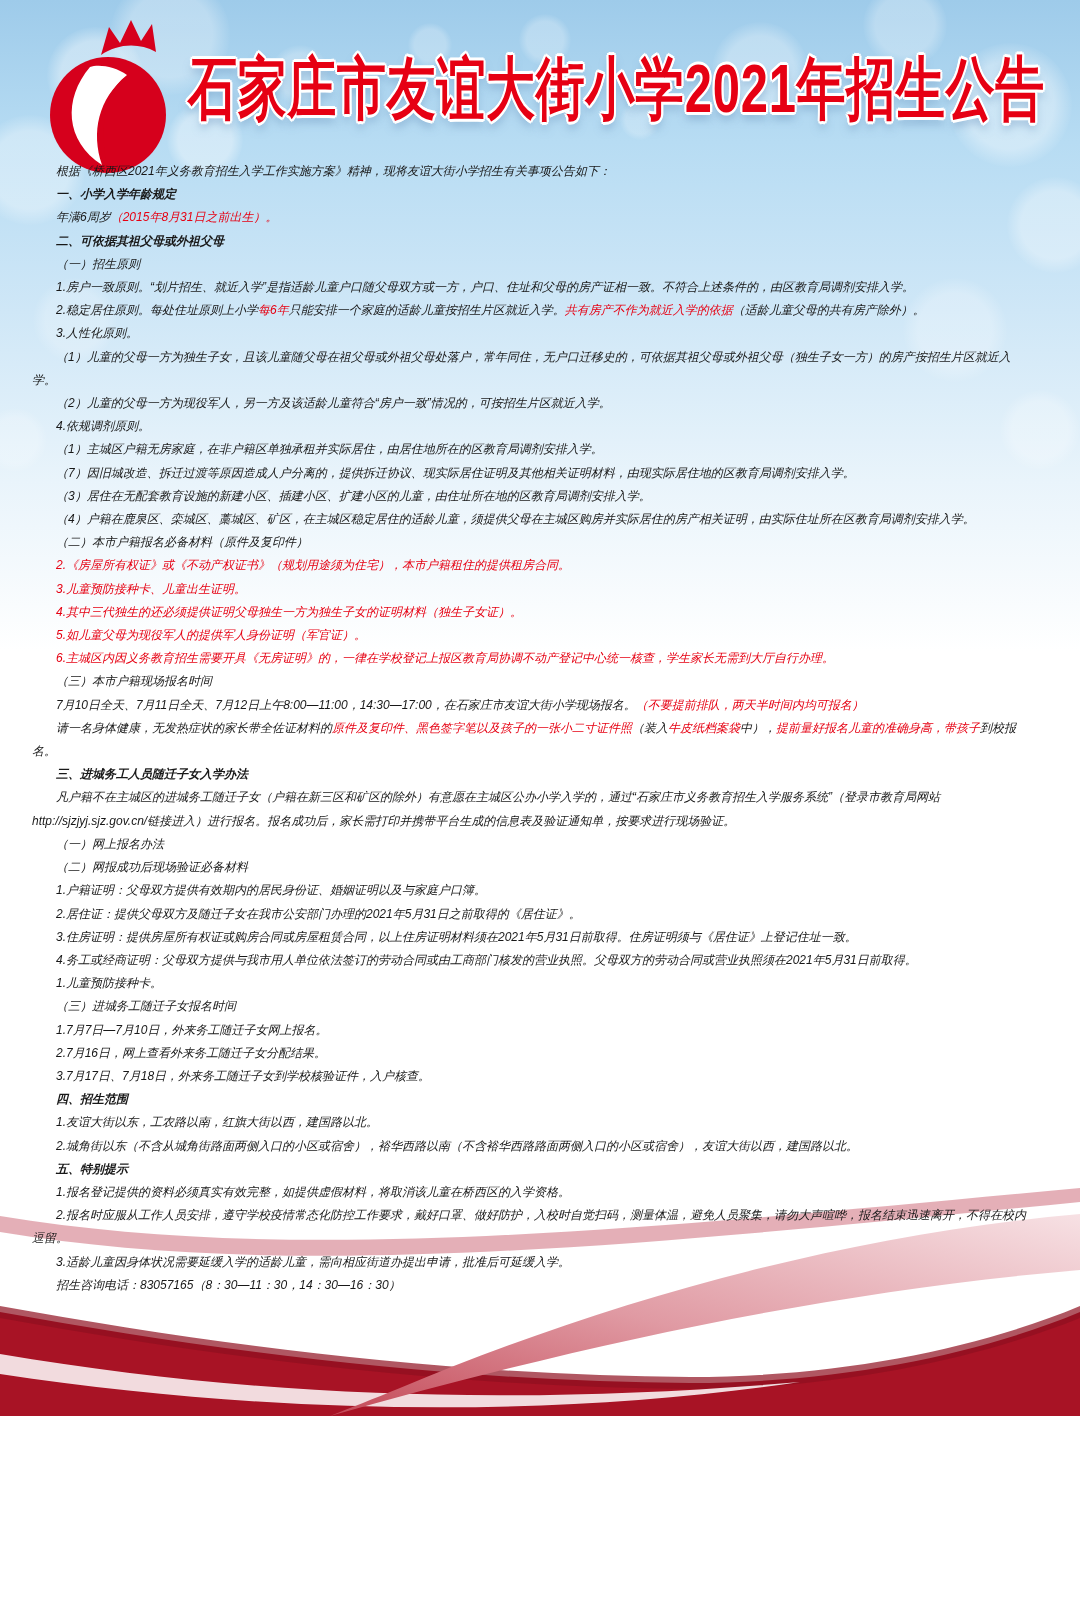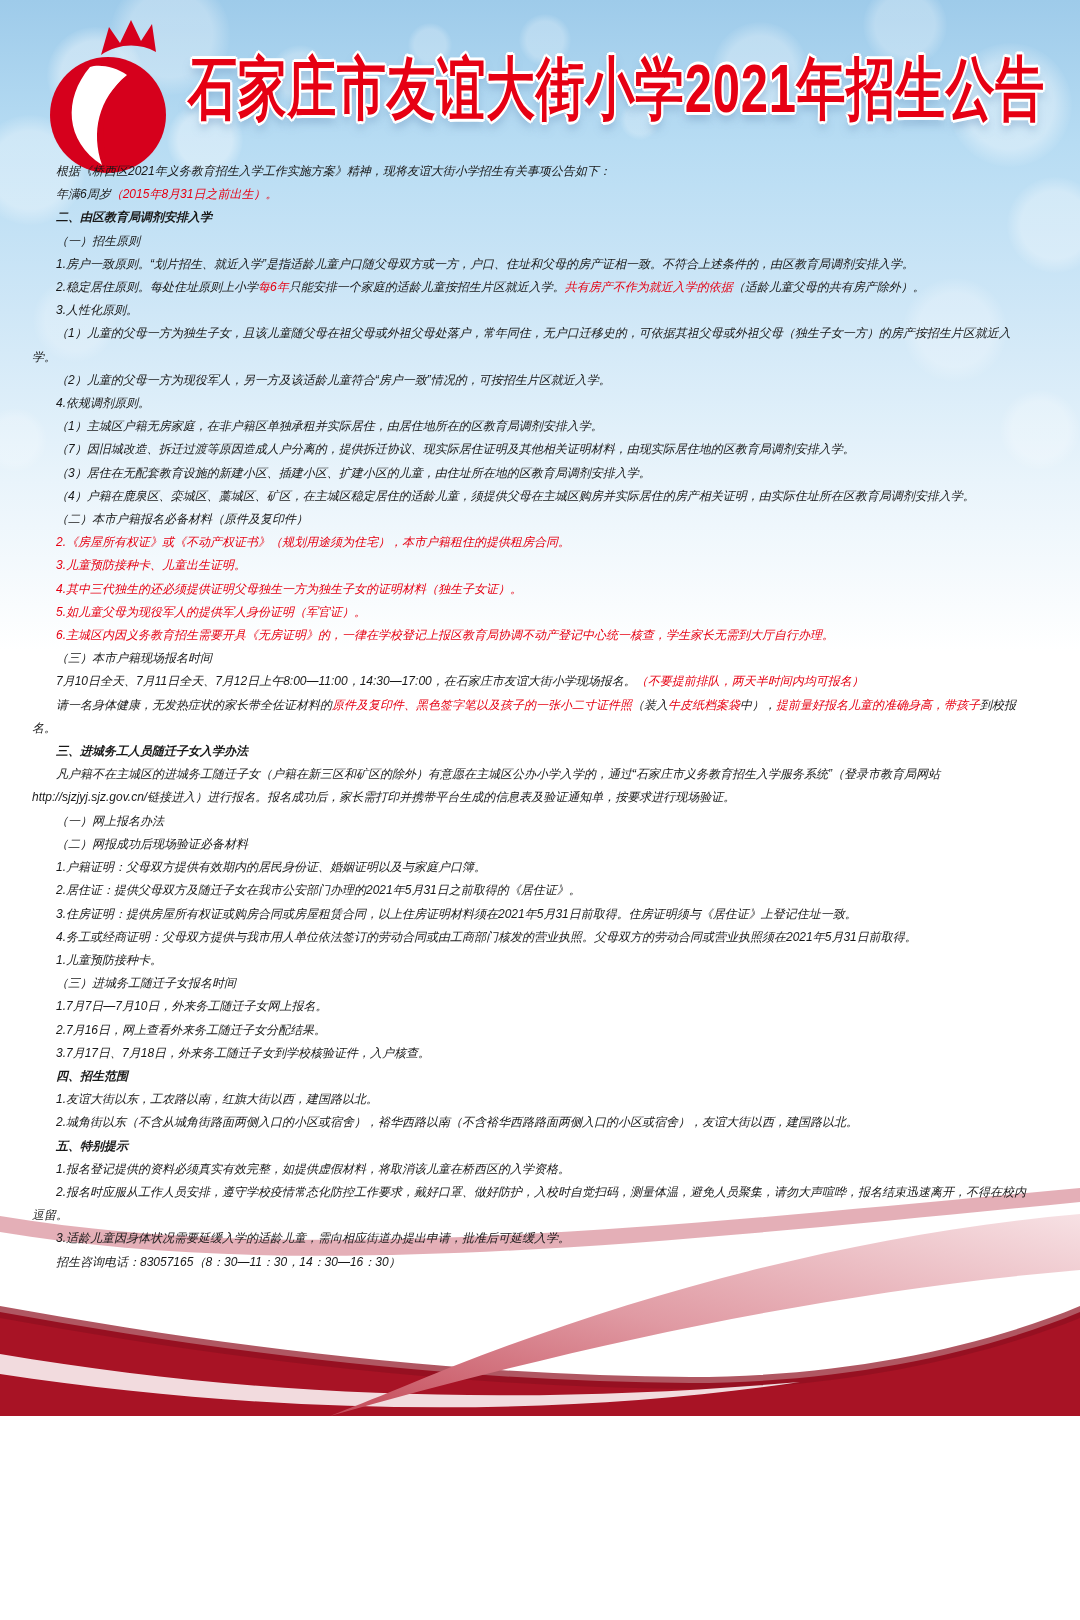--- a/index.html
+++ b/index.html
@@ -78,22 +78,23 @@
       <path d="M45,52 C18,84 20,126 57,150 C46,117 53,84 82,60 C70,51 53,49 45,52 Z" fill="#ffffff"></path>
 
       <path d="M57,146 C49,112 57,82 80,62 C62,80 54,110 61,144 Z" fill="#d6001c"></path>
     </svg>
   </div>
 
   <h1 class="page-title">石家庄市友谊大街小学2021年招生公告</h1>
 
   <div class="body-text">
       <p><span>根据《桥西区2021年义务教育招生入学工作实施方案》精神，现将友谊大街小学招生有关事项公告如下：</span></p>
+      <p class="bold"><span>一、小学入学年龄规定</span></p>
       <p><span>年满6周岁</span><span class="red">（2015年8月31日之前出生）。</span></p>
-      <p class="bold"><span>二、由区教育局调剂安排入学</span></p>
+      <p class="bold"><span>二、可依据其祖父母或外祖父母</span></p>
       <p><span>（一）招生原则</span></p>
       <p><span>1.房户一致原则。“划片招生、就近入学”是指适龄儿童户口随父母双方或一方，户口、住址和父母的房产证相一致。不符合上述条件的，由区教育局调剂安排入学。</span></p>
       <p><span>2.稳定居住原则。每处住址原则上小学</span><span class="red">每6年</span><span>只能安排一个家庭的适龄儿童按招生片区就近入学。</span><span class="red">共有房产不作为就近入学的依据</span><span>（适龄儿童父母的共有房产除外）。</span></p>
       <p><span>3.人性化原则。</span></p>
       <p><span>（1）儿童的父母一方为独生子女，且该儿童随父母在祖父母或外祖父母处落户，常年同住，无户口迁移史的，可依据其祖父母或外祖父母（独生子女一方）的房产按招生片区就近入学。</span></p>
       <p><span>（2）儿童的父母一方为现役军人，另一方及该适龄儿童符合“房户一致”情况的，可按招生片区就近入学。</span></p>
       <p><span>4.依规调剂原则。</span></p>
       <p><span>（1）主城区户籍无房家庭，在非户籍区单独承租并实际居住，由居住地所在的区教育局调剂安排入学。</span></p>
       <p><span>（7）因旧城改造、拆迁过渡等原因造成人户分离的，提供拆迁协议、现实际居住证明及其他相关证明材料，由现实际居住地的区教育局调剂安排入学。</span></p>
       <p><span>（3）居住在无配套教育设施的新建小区、插建小区、扩建小区的儿童，由住址所在地的区教育局调剂安排入学。</span></p>

